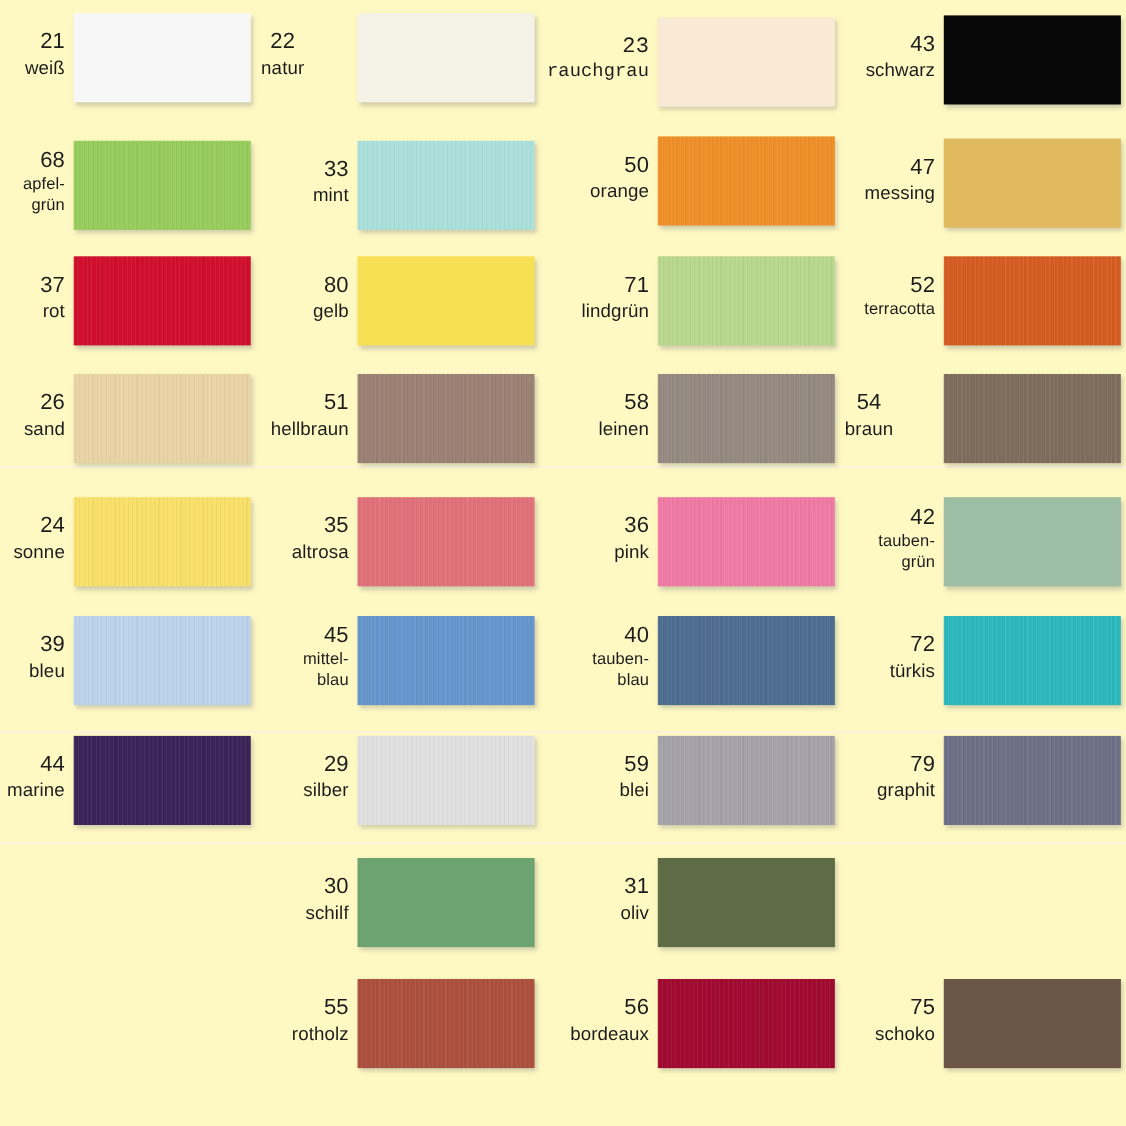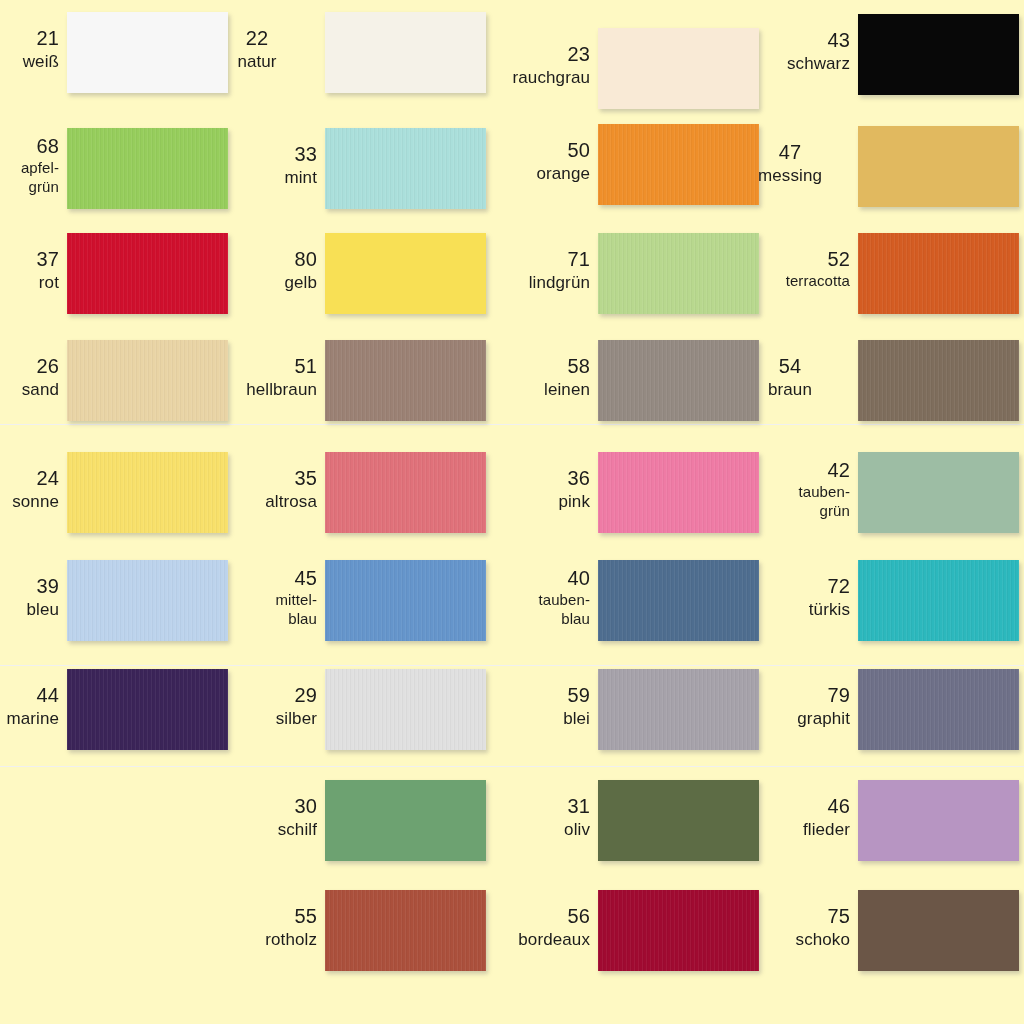--- a/index.html
+++ b/index.html
@@ -100,21 +100,21 @@
     <div class="seam" style="top: 665px;"></div>
     <div class="seam" style="top: 766px;"></div>
     <div class="swatch-cell" style="left: -61px; top: 12px; width: 289px; height: 81px;">
       <div class="swatch-label" style="width: 120px; right: 169px; top: 14px;"><span class="num">21</span><span class="name">weiß</span></div>
       <div class="swatch-chip flat" style="left: 128px; width: 161px; height: 81px; background: rgb(247, 247, 247);"></div>
     </div>
     <div class="swatch-cell" style="left: 197px; top: 12px; width: 289px; height: 81px;">
       <div class="swatch-label" style="width: 120px; right: 169px; top: 14px; text-align: center;"><span class="num">22</span><span class="name">natur</span></div>
       <div class="swatch-chip flat" style="left: 128px; width: 161px; height: 81px; background: rgb(245, 242, 232);"></div>
     </div>
-    <div class="swatch-cell" style="left: 470px; top: 28px; width: 289px; height: 81px;">
+    <div class="swatch-cell" style="left: 470px; top: 16px; width: 289px; height: 81px; font-family: Liberation Mono, monospace;">
       <div class="swatch-label" style="width: 120px; right: 169px; top: 14px;"><span class="num">23</span><span class="name">rauchgrau</span></div>
       <div class="swatch-chip flat" style="left: 128px; width: 161px; height: 81px; background: rgb(249, 234, 214);"></div>
     </div>
     <div class="swatch-cell" style="left: 730px; top: 14px; width: 289px; height: 81px;">
       <div class="swatch-label" style="width: 120px; right: 169px; top: 14px;"><span class="num">43</span><span class="name">schwarz</span></div>
       <div class="swatch-chip flat" style="left: 128px; width: 161px; height: 81px; background: rgb(8, 8, 8);"></div>
     </div>
     <div class="swatch-cell" style="left: -61px; top: 128px; width: 289px; height: 81px;">
       <div class="swatch-label" style="width: 120px; right: 169px; top: 6px;"><span class="num">68</span><span class="name two-line small">apfel-
 grün</span></div>
@@ -122,21 +122,21 @@
     </div>
     <div class="swatch-cell" style="left: 197px; top: 128px; width: 289px; height: 81px;">
       <div class="swatch-label" style="width: 120px; right: 169px; top: 14px;"><span class="num">33</span><span class="name">mint</span></div>
       <div class="swatch-chip" style="left: 128px; width: 161px; height: 81px; background: rgb(170, 223, 219);"></div>
     </div>
     <div class="swatch-cell" style="left: 470px; top: 124px; width: 289px; height: 81px;">
       <div class="swatch-label" style="width: 120px; right: 169px; top: 14px;"><span class="num">50</span><span class="name">orange</span></div>
       <div class="swatch-chip" style="left: 128px; width: 161px; height: 81px; background: rgb(239, 143, 42);"></div>
     </div>
     <div class="swatch-cell" style="left: 730px; top: 126px; width: 289px; height: 81px;">
-      <div class="swatch-label" style="width: 120px; right: 169px; top: 14px; text-align: center;"><span class="num">47</span><span class="name">messing</span></div>
+      <div class="swatch-label" style="width: 120px; right: 169px; top: 14px;"><span class="num">47</span><span class="name">messing</span></div>
       <div class="swatch-chip flat" style="left: 128px; width: 161px; height: 81px; background: rgb(225, 185, 95);"></div>
     </div>
     <div class="swatch-cell" style="left: -61px; top: 233px; width: 289px; height: 81px;">
       <div class="swatch-label" style="width: 120px; right: 169px; top: 14px;"><span class="num">37</span><span class="name">rot</span></div>
       <div class="swatch-chip" style="left: 128px; width: 161px; height: 81px; background: rgb(207, 15, 45);"></div>
     </div>
     <div class="swatch-cell" style="left: 197px; top: 233px; width: 289px; height: 81px;">
       <div class="swatch-label" style="width: 120px; right: 169px; top: 14px;"><span class="num">80</span><span class="name">gelb</span></div>
       <div class="swatch-chip flat" style="left: 128px; width: 161px; height: 81px; background: rgb(248, 224, 85);"></div>
     </div>
@@ -216,24 +216,20 @@
       <div class="swatch-chip" style="left: 128px; width: 161px; height: 81px; background: rgb(110, 112, 136);"></div>
     </div>
     <div class="swatch-cell" style="left: 197px; top: 780px; width: 289px; height: 81px;">
       <div class="swatch-label" style="width: 120px; right: 169px; top: 14px;"><span class="num">30</span><span class="name">schilf</span></div>
       <div class="swatch-chip flat" style="left: 128px; width: 161px; height: 81px; background: rgb(109, 162, 113);"></div>
     </div>
     <div class="swatch-cell" style="left: 470px; top: 780px; width: 289px; height: 81px;">
       <div class="swatch-label" style="width: 120px; right: 169px; top: 14px;"><span class="num">31</span><span class="name">oliv</span></div>
       <div class="swatch-chip flat" style="left: 128px; width: 161px; height: 81px; background: rgb(93, 108, 69);"></div>
     </div>
-    <div class="swatch-cell" style="left: 730px; top: 780px; width: 289px; height: 81px;">
-      <div class="swatch-label" style="width: 120px; right: 169px; top: 14px;"><span class="num">46</span><span class="name">flieder</span></div>
-      <div class="swatch-chip flat" style="left: 128px; width: 161px; height: 81px; background: rgb(183, 149, 194);"></div>
-    </div>
     <div class="swatch-cell" style="left: 197px; top: 890px; width: 289px; height: 81px;">
       <div class="swatch-label" style="width: 120px; right: 169px; top: 14px;"><span class="num">55</span><span class="name">rotholz</span></div>
       <div class="swatch-chip" style="left: 128px; width: 161px; height: 81px; background: rgb(171, 80, 60);"></div>
     </div>
     <div class="swatch-cell" style="left: 470px; top: 890px; width: 289px; height: 81px;">
       <div class="swatch-label" style="width: 120px; right: 169px; top: 14px;"><span class="num">56</span><span class="name">bordeaux</span></div>
       <div class="swatch-chip" style="left: 128px; width: 161px; height: 81px; background: rgb(160, 10, 49);"></div>
     </div>
     <div class="swatch-cell" style="left: 730px; top: 890px; width: 289px; height: 81px;">
       <div class="swatch-label" style="width: 120px; right: 169px; top: 14px;"><span class="num">75</span><span class="name">schoko</span></div>

